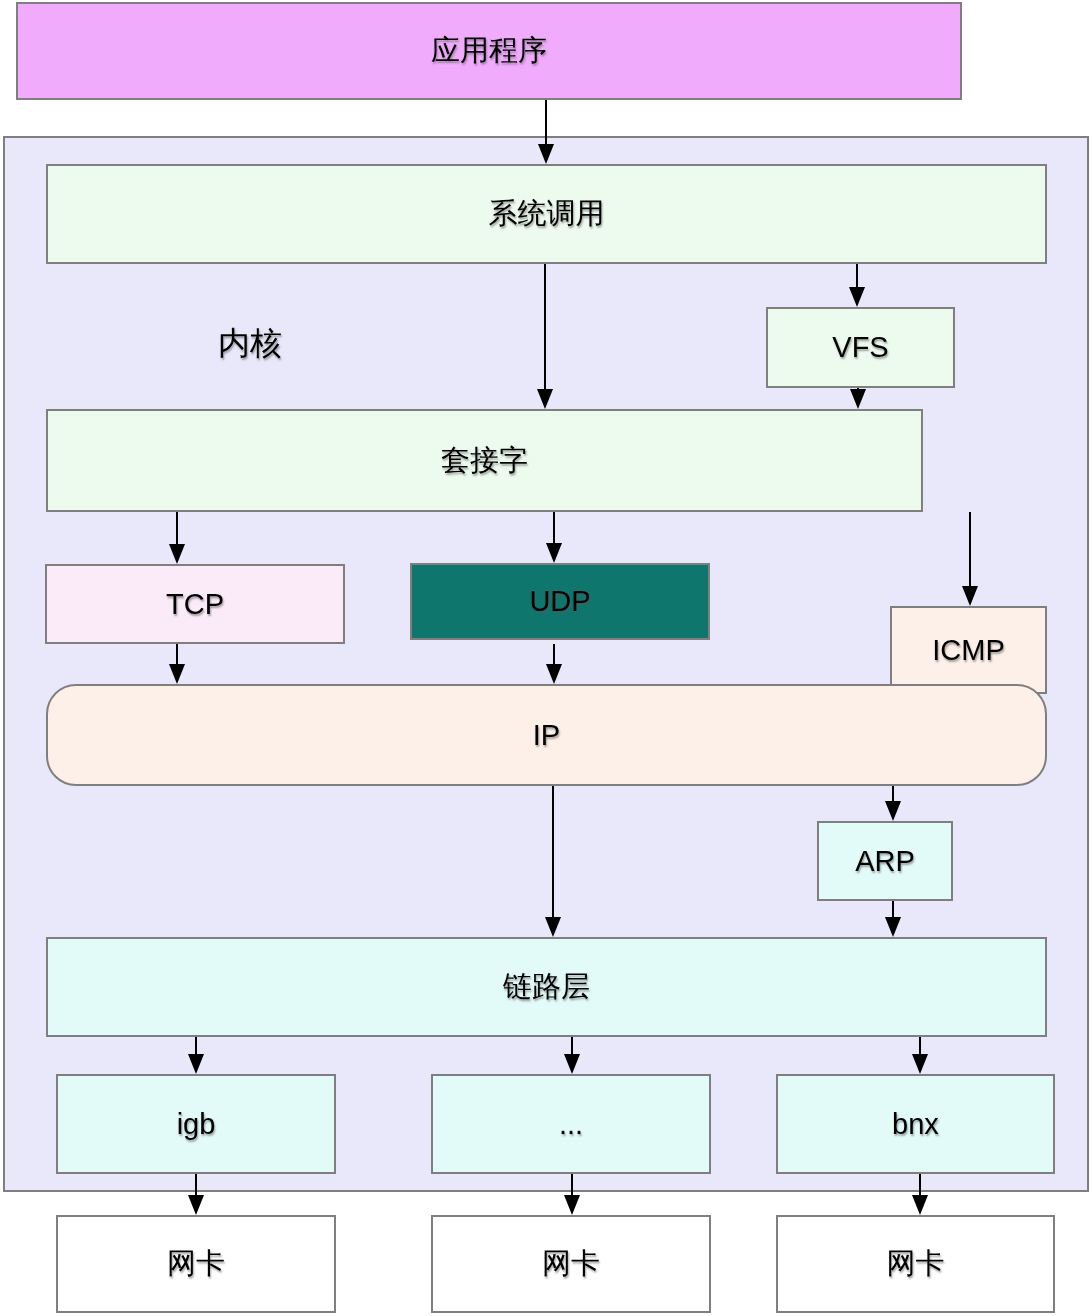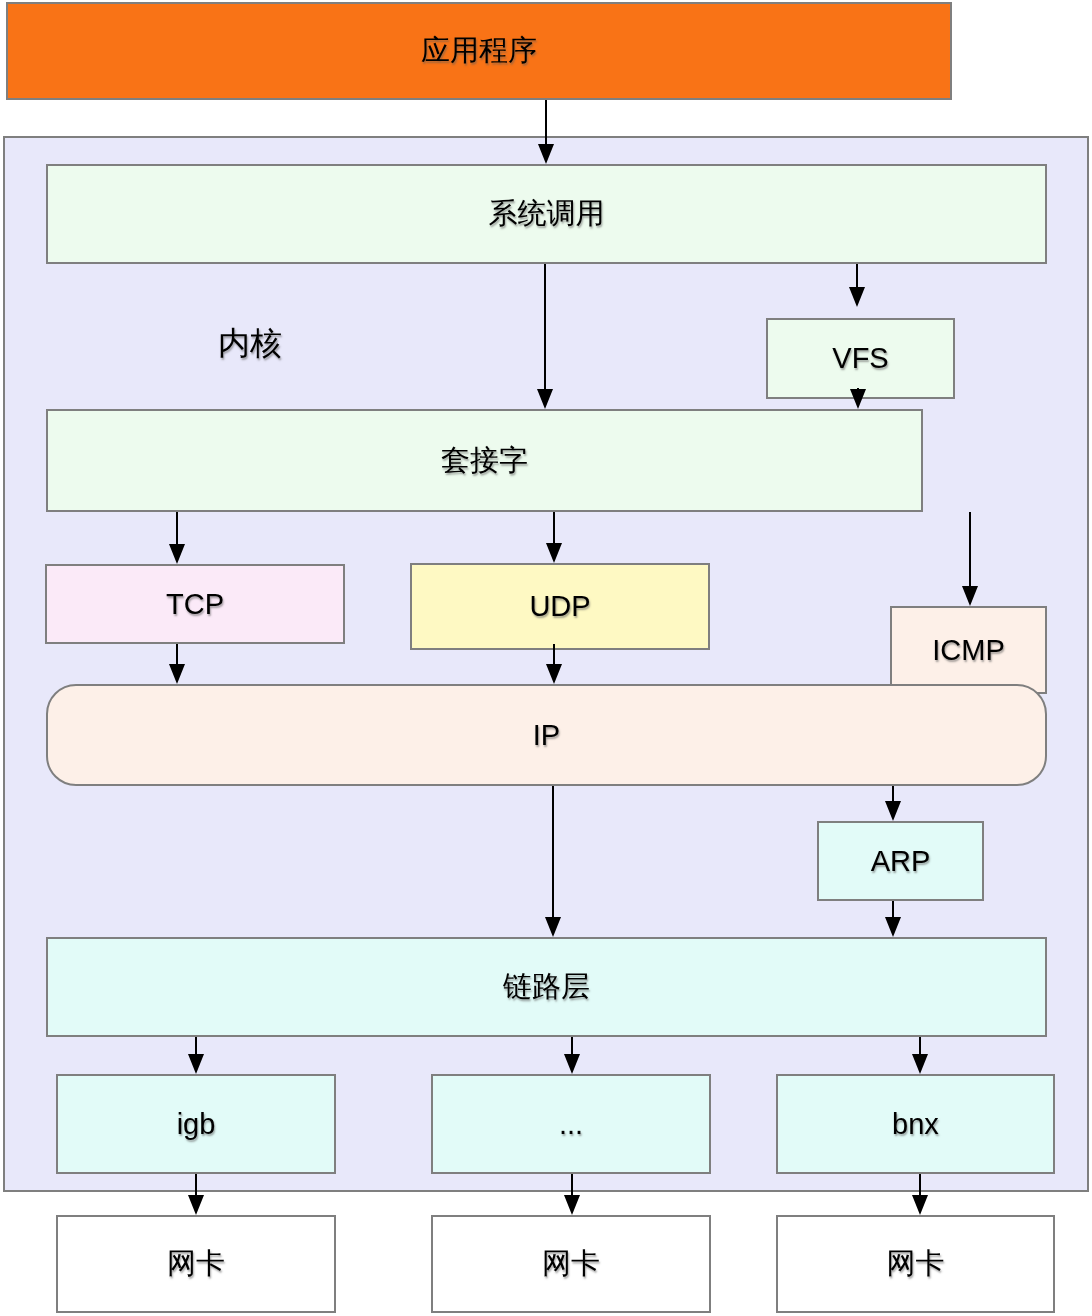--- a/index.html
+++ b/index.html
@@ -41,45 +41,45 @@
   }
 </style>
 </head>
 <body>
 
 <div id="stage">
   <div id="kernel-box" class="kernel" style="left: 3px; top: 136px; width: 1086px; height: 1056px; background: rgb(232, 232, 250); border-color: rgb(127, 127, 127);">
     <span class="kernel-label" style="left: 213px; top: 184px;">内核</span>
   </div>
   <div id="nodes-layer">
-      <div class="node" style="left: 6px; top: 2px; width: 946px; height: 98px; background: #f97316; border-color: rgb(127, 127, 127);">
+      <div class="node" style="left: 16px; top: 2px; width: 946px; height: 98px; background: #f0abfc; border-color: rgb(127, 127, 127);">
         <span>应用程序</span>
       </div>
       <div class="node" style="left: 46px; top: 164px; width: 1001px; height: 100px; background: rgb(237, 251, 238); border-color: rgb(127, 127, 127);">
         <span>系统调用</span>
       </div>
-      <div class="node" style="left: 766px; top: 318px; width: 189px; height: 81px; background: rgb(237, 251, 238); border-color: rgb(127, 127, 127);">
+      <div class="node" style="left: 766px; top: 307px; width: 189px; height: 81px; background: rgb(237, 251, 238); border-color: rgb(127, 127, 127);">
         <span>VFS</span>
       </div>
       <div class="node" style="left: 46px; top: 409px; width: 877px; height: 103px; background: rgb(237, 251, 238); border-color: rgb(127, 127, 127);">
         <span>套接字</span>
       </div>
       <div class="node" style="left: 45px; top: 564px; width: 300px; height: 80px; background: rgb(251, 234, 248); border-color: rgb(127, 127, 127);">
         <span>TCP</span>
       </div>
-      <div class="node" style="left: 410px; top: 563px; width: 300px; height: 87px; background: #fef9c3; border-color: rgb(127, 127, 127);">
+      <div class="node" style="left: 410px; top: 563px; width: 300px; height: 77px; background: #0f766e; border-color: rgb(127, 127, 127);">
         <span>UDP</span>
       </div>
       <div class="node" style="left: 890px; top: 606px; width: 157px; height: 88px; background: rgb(253, 240, 232); border-color: rgb(127, 127, 127);">
         <span>ICMP</span>
       </div>
       <div class="node" style="left: 46px; top: 684px; width: 1001px; height: 102px; background: rgb(253, 240, 232); border-color: rgb(127, 127, 127); border-radius: 30px;">
         <span>IP</span>
       </div>
-      <div class="node" style="left: 817px; top: 821px; width: 167px; height: 80px; background: rgb(226, 251, 248); border-color: rgb(127, 127, 127);">
+      <div class="node" style="left: 817px; top: 821px; width: 136px; height: 80px; background: rgb(226, 251, 248); border-color: rgb(127, 127, 127);">
         <span>ARP</span>
       </div>
       <div class="node" style="left: 46px; top: 937px; width: 1001px; height: 100px; background: rgb(226, 251, 248); border-color: rgb(127, 127, 127);">
         <span>链路层</span>
       </div>
       <div class="node" style="left: 56px; top: 1074px; width: 280px; height: 100px; background: rgb(226, 251, 248); border-color: rgb(127, 127, 127); align-items: center;">
         <span>igb</span>
       </div>
       <div class="node" style="left: 431px; top: 1074px; width: 280px; height: 100px; background: rgb(226, 251, 248); border-color: rgb(127, 127, 127);">
         <span>...</span>

